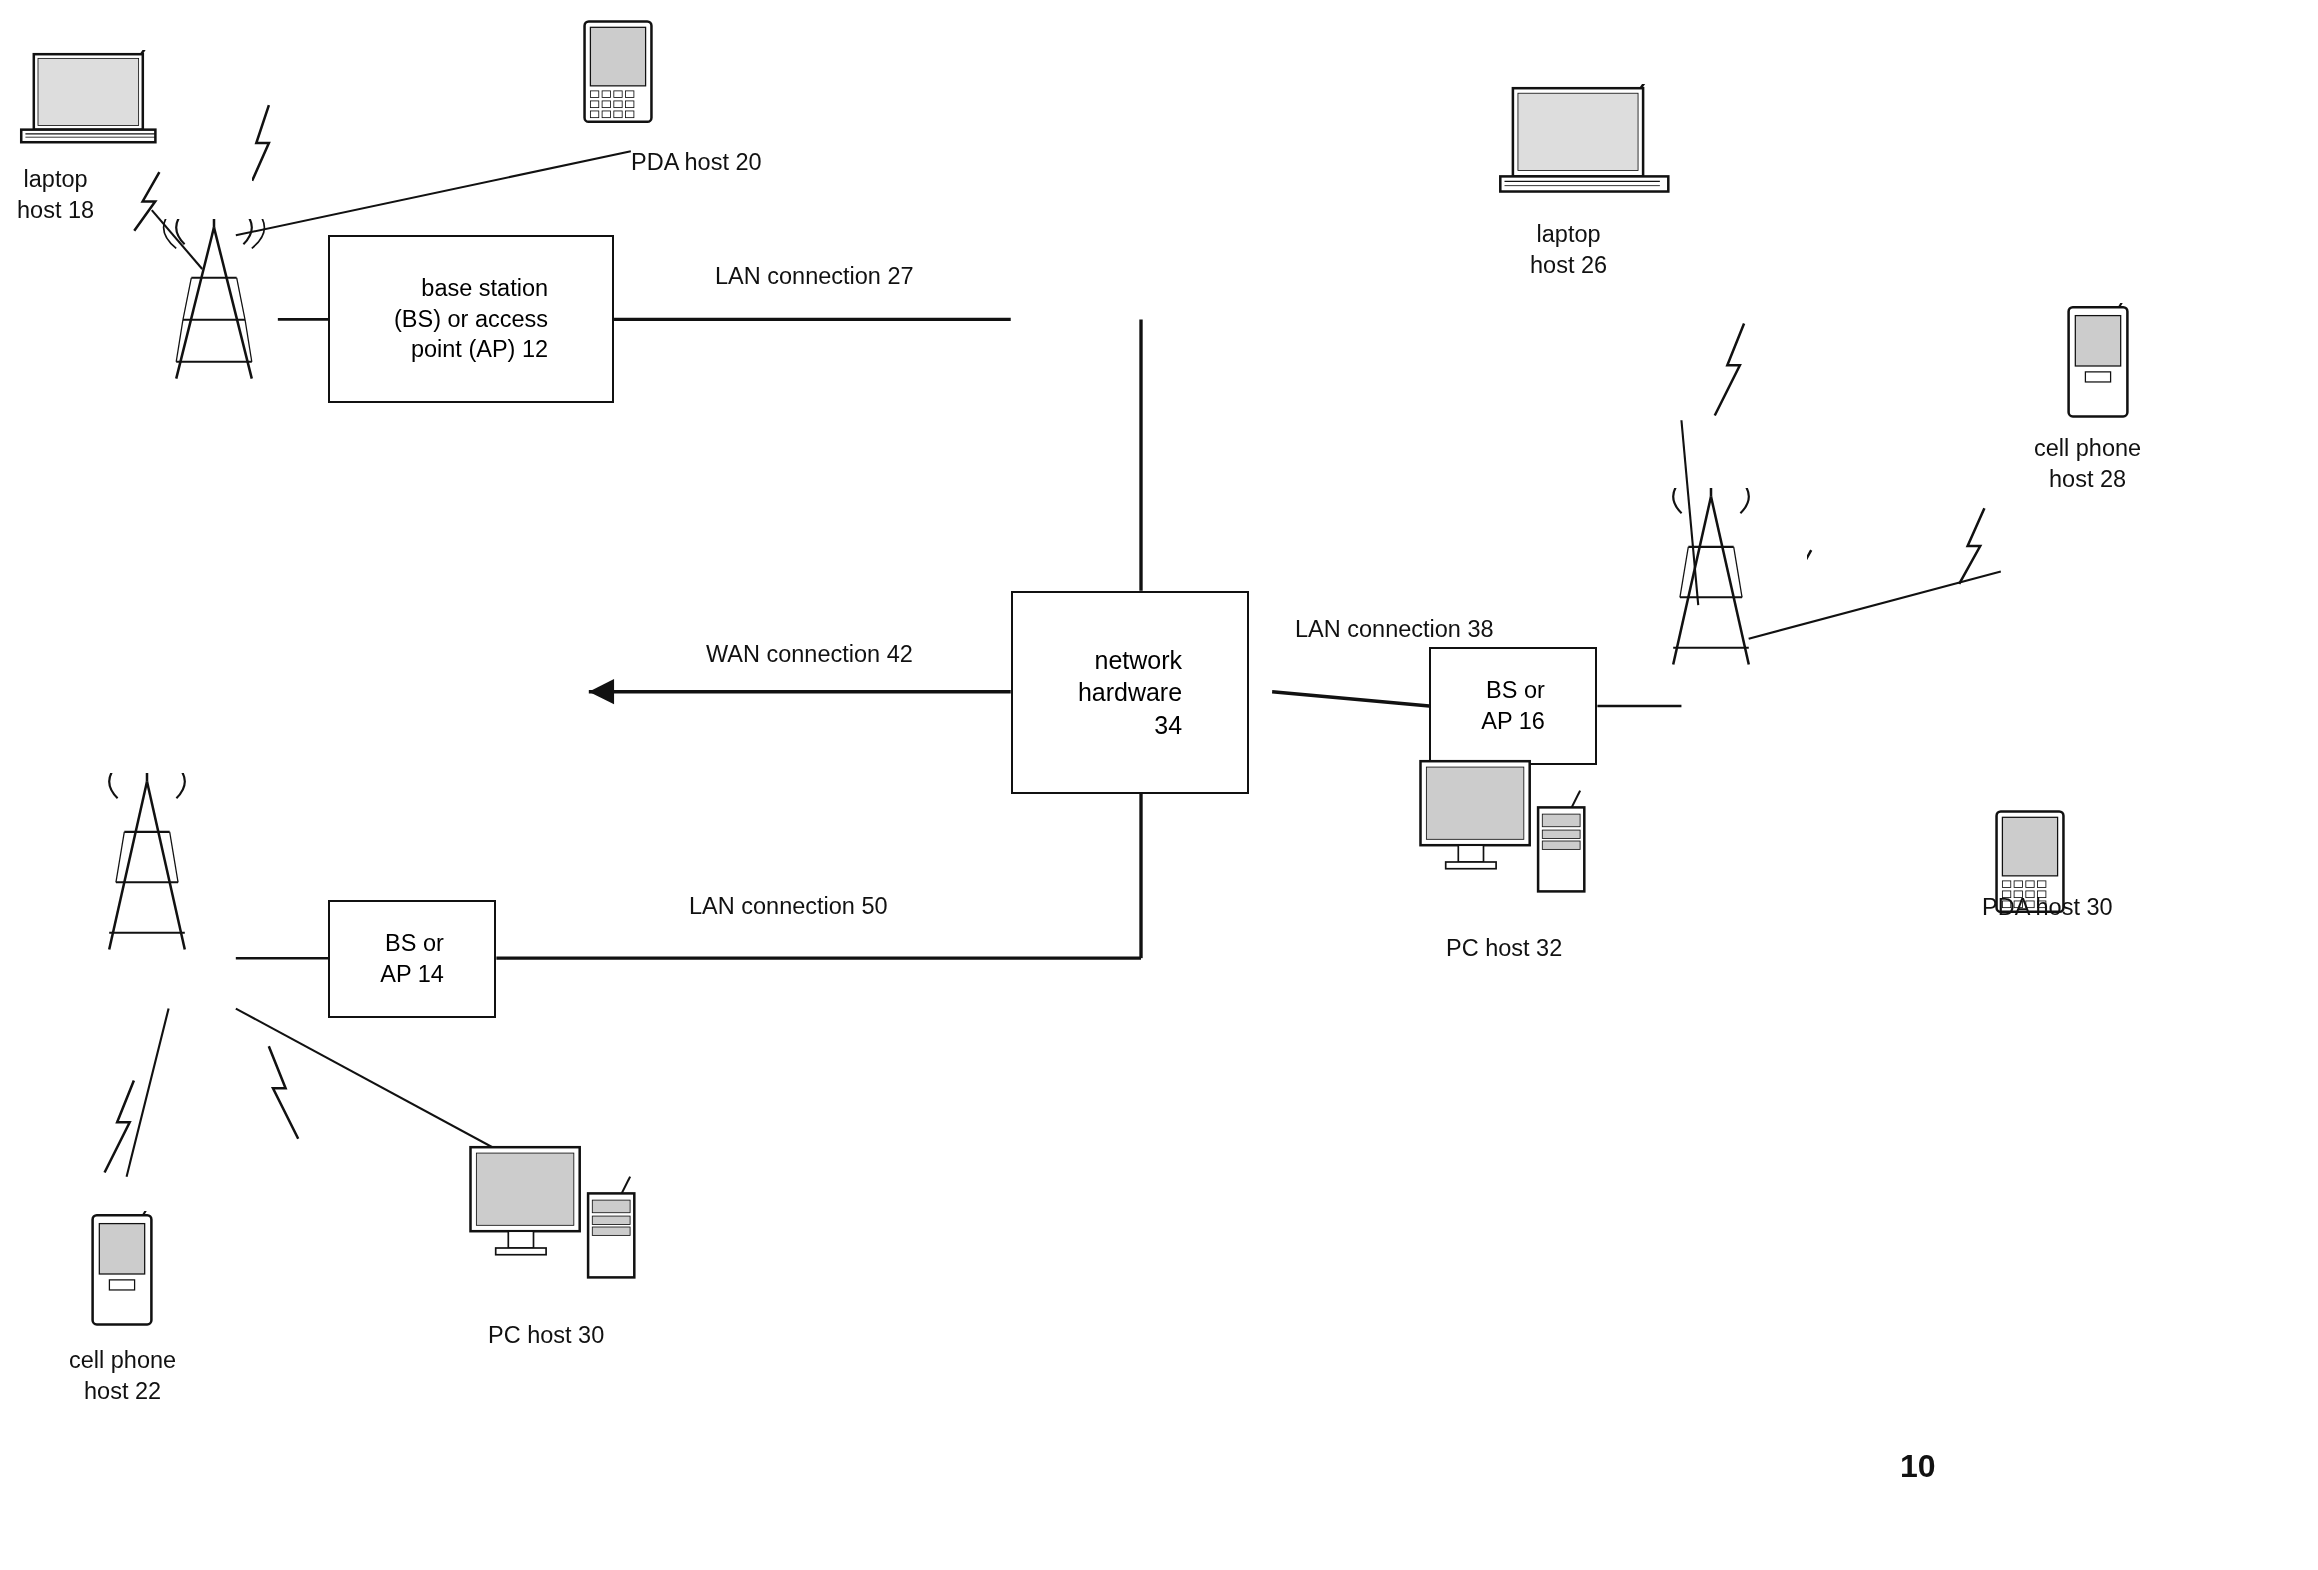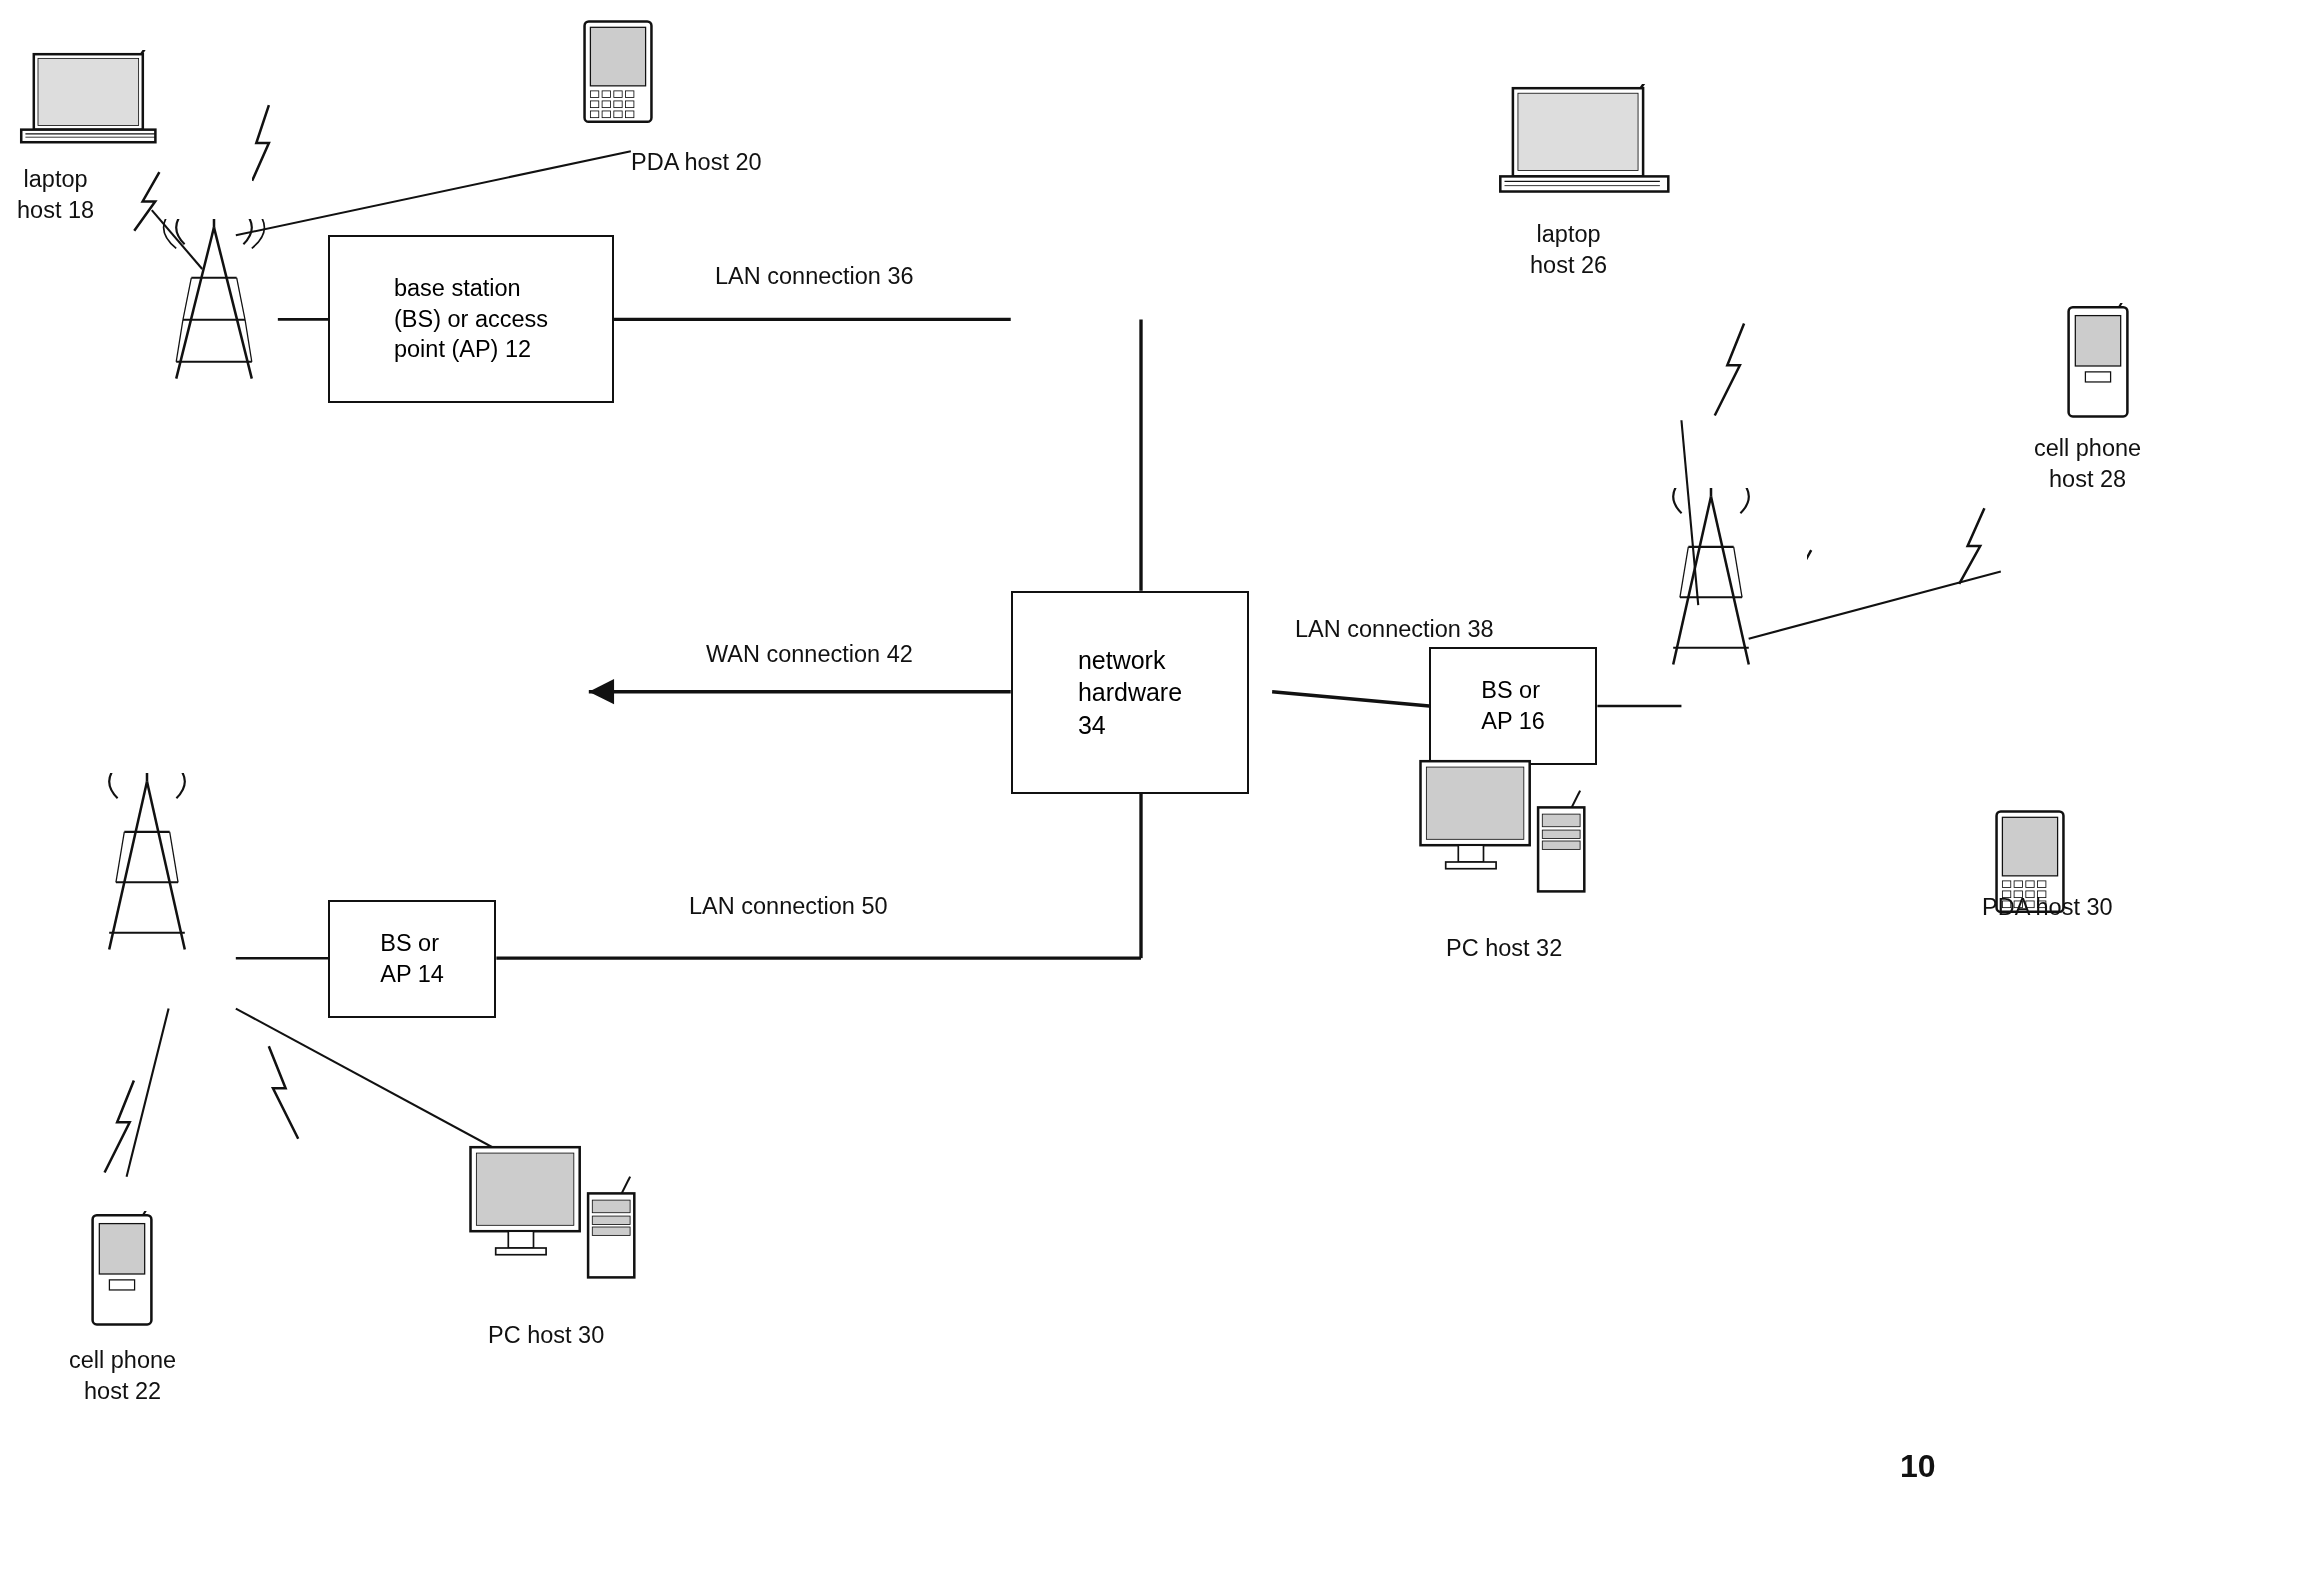--- a/index.html
+++ b/index.html
@@ -24,21 +24,21 @@
       line-height: 1.3;
       color: #111;
     }
     .box {
       position: absolute;
       border: 2.5px solid #111;
       background: #fff;
       display: flex;
       align-items: center;
       justify-content: center;
-      text-align: left;
+      text-align: right;
       font-size: 23.5px;
       line-height: 1.3;
     }
     svg.lines {
       position: absolute;
       top: 0; left: 0;
       width: 100%;
       height: 100%;
       pointer-events: none;
     }
@@ -79,21 +79,21 @@
     <line x1="2020" y1="720" x2="2000" y2="500" stroke="#111" stroke-width="2.5"></line>
 
     <line x1="2080" y1="760" x2="2380" y2="680" stroke="#111" stroke-width="2.5"></line>
 
     <line x1="200" y1="1200" x2="150" y2="1400" stroke="#111" stroke-width="2.5"></line>
 
     <line x1="280" y1="1200" x2="650" y2="1400" stroke="#111" stroke-width="2.5"></line>
   </svg>
 
   <div class="label" style="left: 715px; top: 261px;">LAN
-connection 36</div>
+connection 27</div>
 
   <div class="label" style="left: 1295px; top: 614px;">LAN
 connection 38</div>
 
   <div class="label" style="left: 689px; top: 891px;">LAN
 connection 50</div>
 
   <div class="label" style="left: 706px; top: 639px; text-align: right;">WAN
 connection 42</div>
 

